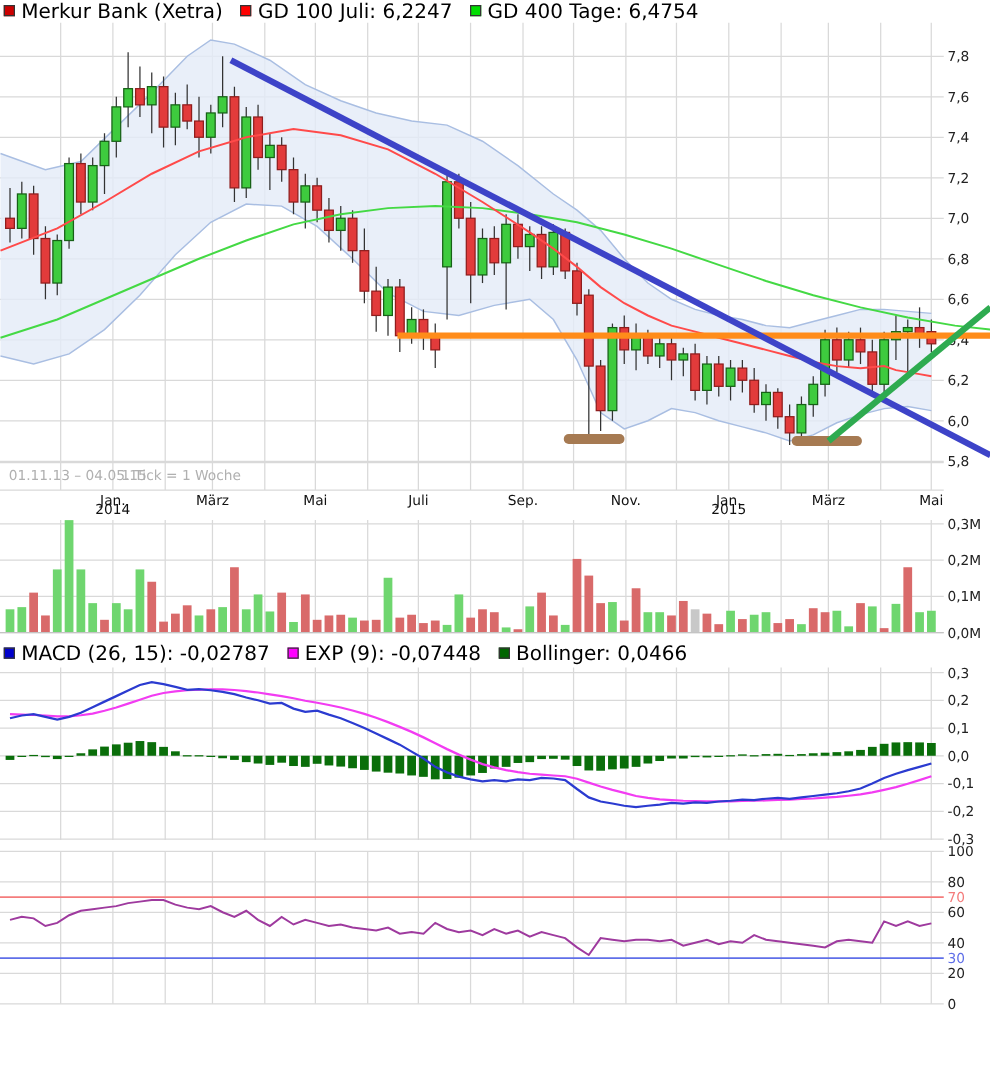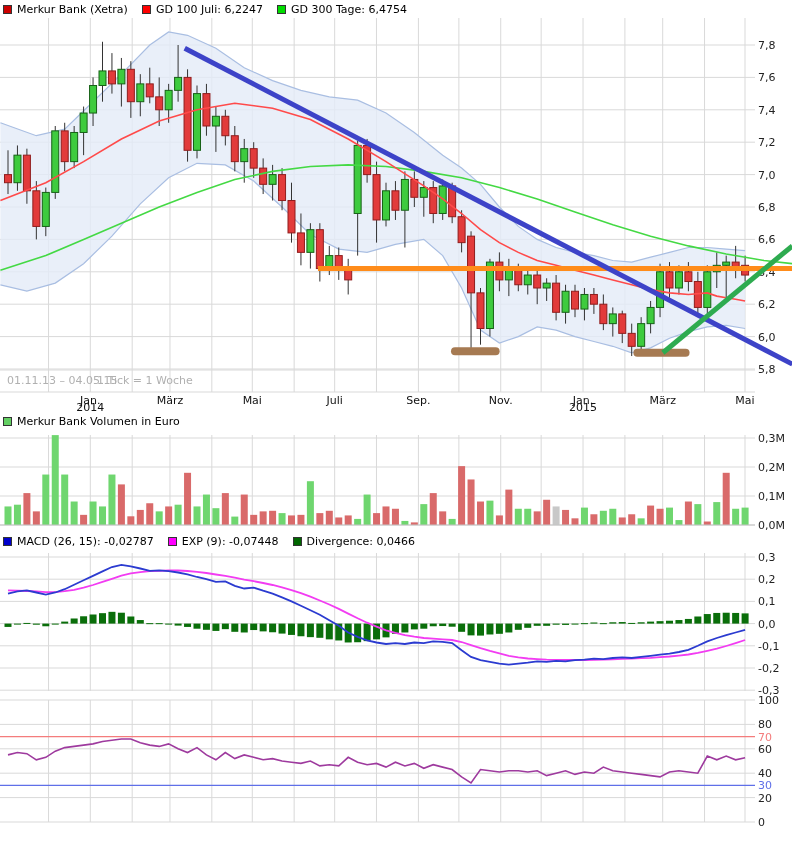--- a/index.html
+++ b/index.html
@@ -1,40 +1,40 @@
 <!DOCTYPE html>
 <html><head>
 <meta charset="utf-8">
 <style>
   html,body{margin:0;padding:0;background:#fff;}
   .page{position:relative;width:792px;height:855px;background:#fff;
         font-family:"DejaVu Sans","Liberation Sans",sans-serif;overflow:hidden;}
-  .legend-row{display:flex;align-items:center;height:18px;padding-left:3px;gap:14px;
-              font-size:11px;color:#000;white-space:nowrap;}
+  .legend-row{display:flex;align-items:flex-end;height:18px;padding-left:3px;gap:14px;
+              font-size:16px;color:#000;white-space:nowrap;}
   .legend-row.tall{height:19px;}
   .legend-item{display:flex;align-items:center;}
   .sq{width:9px;height:9px;margin-right:5px;border:1px solid #333;box-sizing:border-box;flex:0 0 auto;}
   svg{display:block;}
 </style>
 </head>
 <body>
 
 <div class="page">
   <div class="legend-row" id="legend-main">
       <span class="legend-item">
         <span class="sq" style="background: rgb(204, 0, 0); border-color: rgb(51, 51, 51);"></span>
         <span>Merkur Bank (Xetra)</span>
       </span>
       <span class="legend-item">
         <span class="sq" style="background: rgb(255, 0, 0); border-color: rgb(51, 51, 51);"></span>
         <span>GD 100 Juli: 6,2247</span>
       </span>
       <span class="legend-item">
         <span class="sq" style="background: rgb(0, 221, 0); border-color: rgb(51, 51, 51);"></span>
-        <span>GD 300 Tage: 6,4754</span>
+        <span>GD 400 Tage: 6,4754</span>
       </span>
     </div>
   <svg id="svg-main" width="792" height="394">
       <g>
         <line x1="0" y1="27" x2="755" y2="27" stroke="#d9d9d9"></line>
         <line x1="0" y1="59.40000000000003" x2="755" y2="59.40000000000003" stroke="#d9d9d9"></line>
         <line x1="0" y1="91.79999999999991" x2="755" y2="91.79999999999991" stroke="#d9d9d9"></line>
         <line x1="0" y1="124.19999999999995" x2="755" y2="124.19999999999995" stroke="#d9d9d9"></line>
         <line x1="0" y1="156.59999999999997" x2="755" y2="156.59999999999997" stroke="#d9d9d9"></line>
         <line x1="0" y1="189" x2="755" y2="189" stroke="#d9d9d9"></line>
@@ -262,26 +262,20 @@
         <text x="745.0054999999999" y="386" font-size="11" fill="#111" font-family="DejaVu Sans, Liberation Sans, sans-serif" text-anchor="middle">Mai</text>
       </g>
       <g>
         <line x1="317.9599999999999" y1="250.55999999999997" x2="792.3499999999999" y2="250.55999999999997" stroke="#ff8c1a" stroke-width="5"></line>
         <line x1="454.98499999999996" y1="333.17999999999995" x2="495.62" y2="333.17999999999995" stroke="#a67a52" stroke-width="8" stroke-linecap="round"></line>
         <line x1="637.3699999999999" y1="334.7999999999999" x2="685.5649999999999" y2="334.7999999999999" stroke="#a67a52" stroke-width="8" stroke-linecap="round"></line>
         <line x1="184.71499999999997" y1="30.23999999999993" x2="792.3499999999999" y2="346.14" stroke="#3d43c8" stroke-width="5"></line>
         <line x1="662.8849999999999" y1="334.7999999999999" x2="792.3499999999999" y2="227.88000000000002" stroke="#2eab50" stroke-width="5"></line>
       </g>
     </svg>
-  <div class="legend-row tall" id="legend-volume">
-      <span class="legend-item">
-        <span class="sq" style="background: rgb(99, 208, 99); border-color: rgb(51, 51, 51);"></span>
-        <span>Merkur Bank Volumen in Euro</span>
-      </span>
-    </div>
   <svg id="svg-volume" width="792" height="101">
       <g>
         <line x1="0" y1="7" x2="755" y2="7" stroke="#d9d9d9"></line>
         <line x1="0" y1="36" x2="755" y2="36" stroke="#d9d9d9"></line>
         <line x1="0" y1="65" x2="755" y2="65" stroke="#d9d9d9"></line>
         <line x1="0" y1="94" x2="755" y2="94" stroke="#d9d9d9"></line>
         <line x1="48.540499999999994" y1="4" x2="48.540499999999994" y2="94" stroke="#d9d9d9"></line>
         <line x1="90.3095" y1="4" x2="90.3095" y2="94" stroke="#d9d9d9"></line>
         <line x1="132.173" y1="4" x2="132.173" y2="94" stroke="#d9d9d9"></line>
         <line x1="169.97299999999998" y1="4" x2="169.97299999999998" y2="94" stroke="#d9d9d9"></line>
@@ -393,21 +387,21 @@
       <span class="legend-item">
         <span class="sq" style="background: rgb(0, 0, 204); border-color: rgb(51, 51, 51);"></span>
         <span>MACD (26, 15): -0,02787</span>
       </span>
       <span class="legend-item">
         <span class="sq" style="background: rgb(255, 0, 255); border-color: rgb(51, 51, 51);"></span>
         <span>EXP (9): -0,07448</span>
       </span>
       <span class="legend-item">
         <span class="sq" style="background: rgb(0, 102, 0); border-color: rgb(51, 51, 51);"></span>
-        <span>Divergence: 0,0466</span>
+        <span>Bollinger: 0,0466</span>
       </span>
     </div>
   <svg id="svg-macd" width="792" height="145">
       <g>
         <line x1="0" y1="6" x2="755" y2="6" stroke="#d9d9d9"></line>
         <line x1="0" y1="28.19999999999999" x2="755" y2="28.19999999999999" stroke="#d9d9d9"></line>
         <line x1="0" y1="50.39999999999999" x2="755" y2="50.39999999999999" stroke="#d9d9d9"></line>
         <line x1="0" y1="72.6" x2="755" y2="72.6" stroke="#d9d9d9"></line>
         <line x1="0" y1="94.8" x2="755" y2="94.8" stroke="#d9d9d9"></line>
         <line x1="0" y1="117" x2="755" y2="117" stroke="#d9d9d9"></line>

